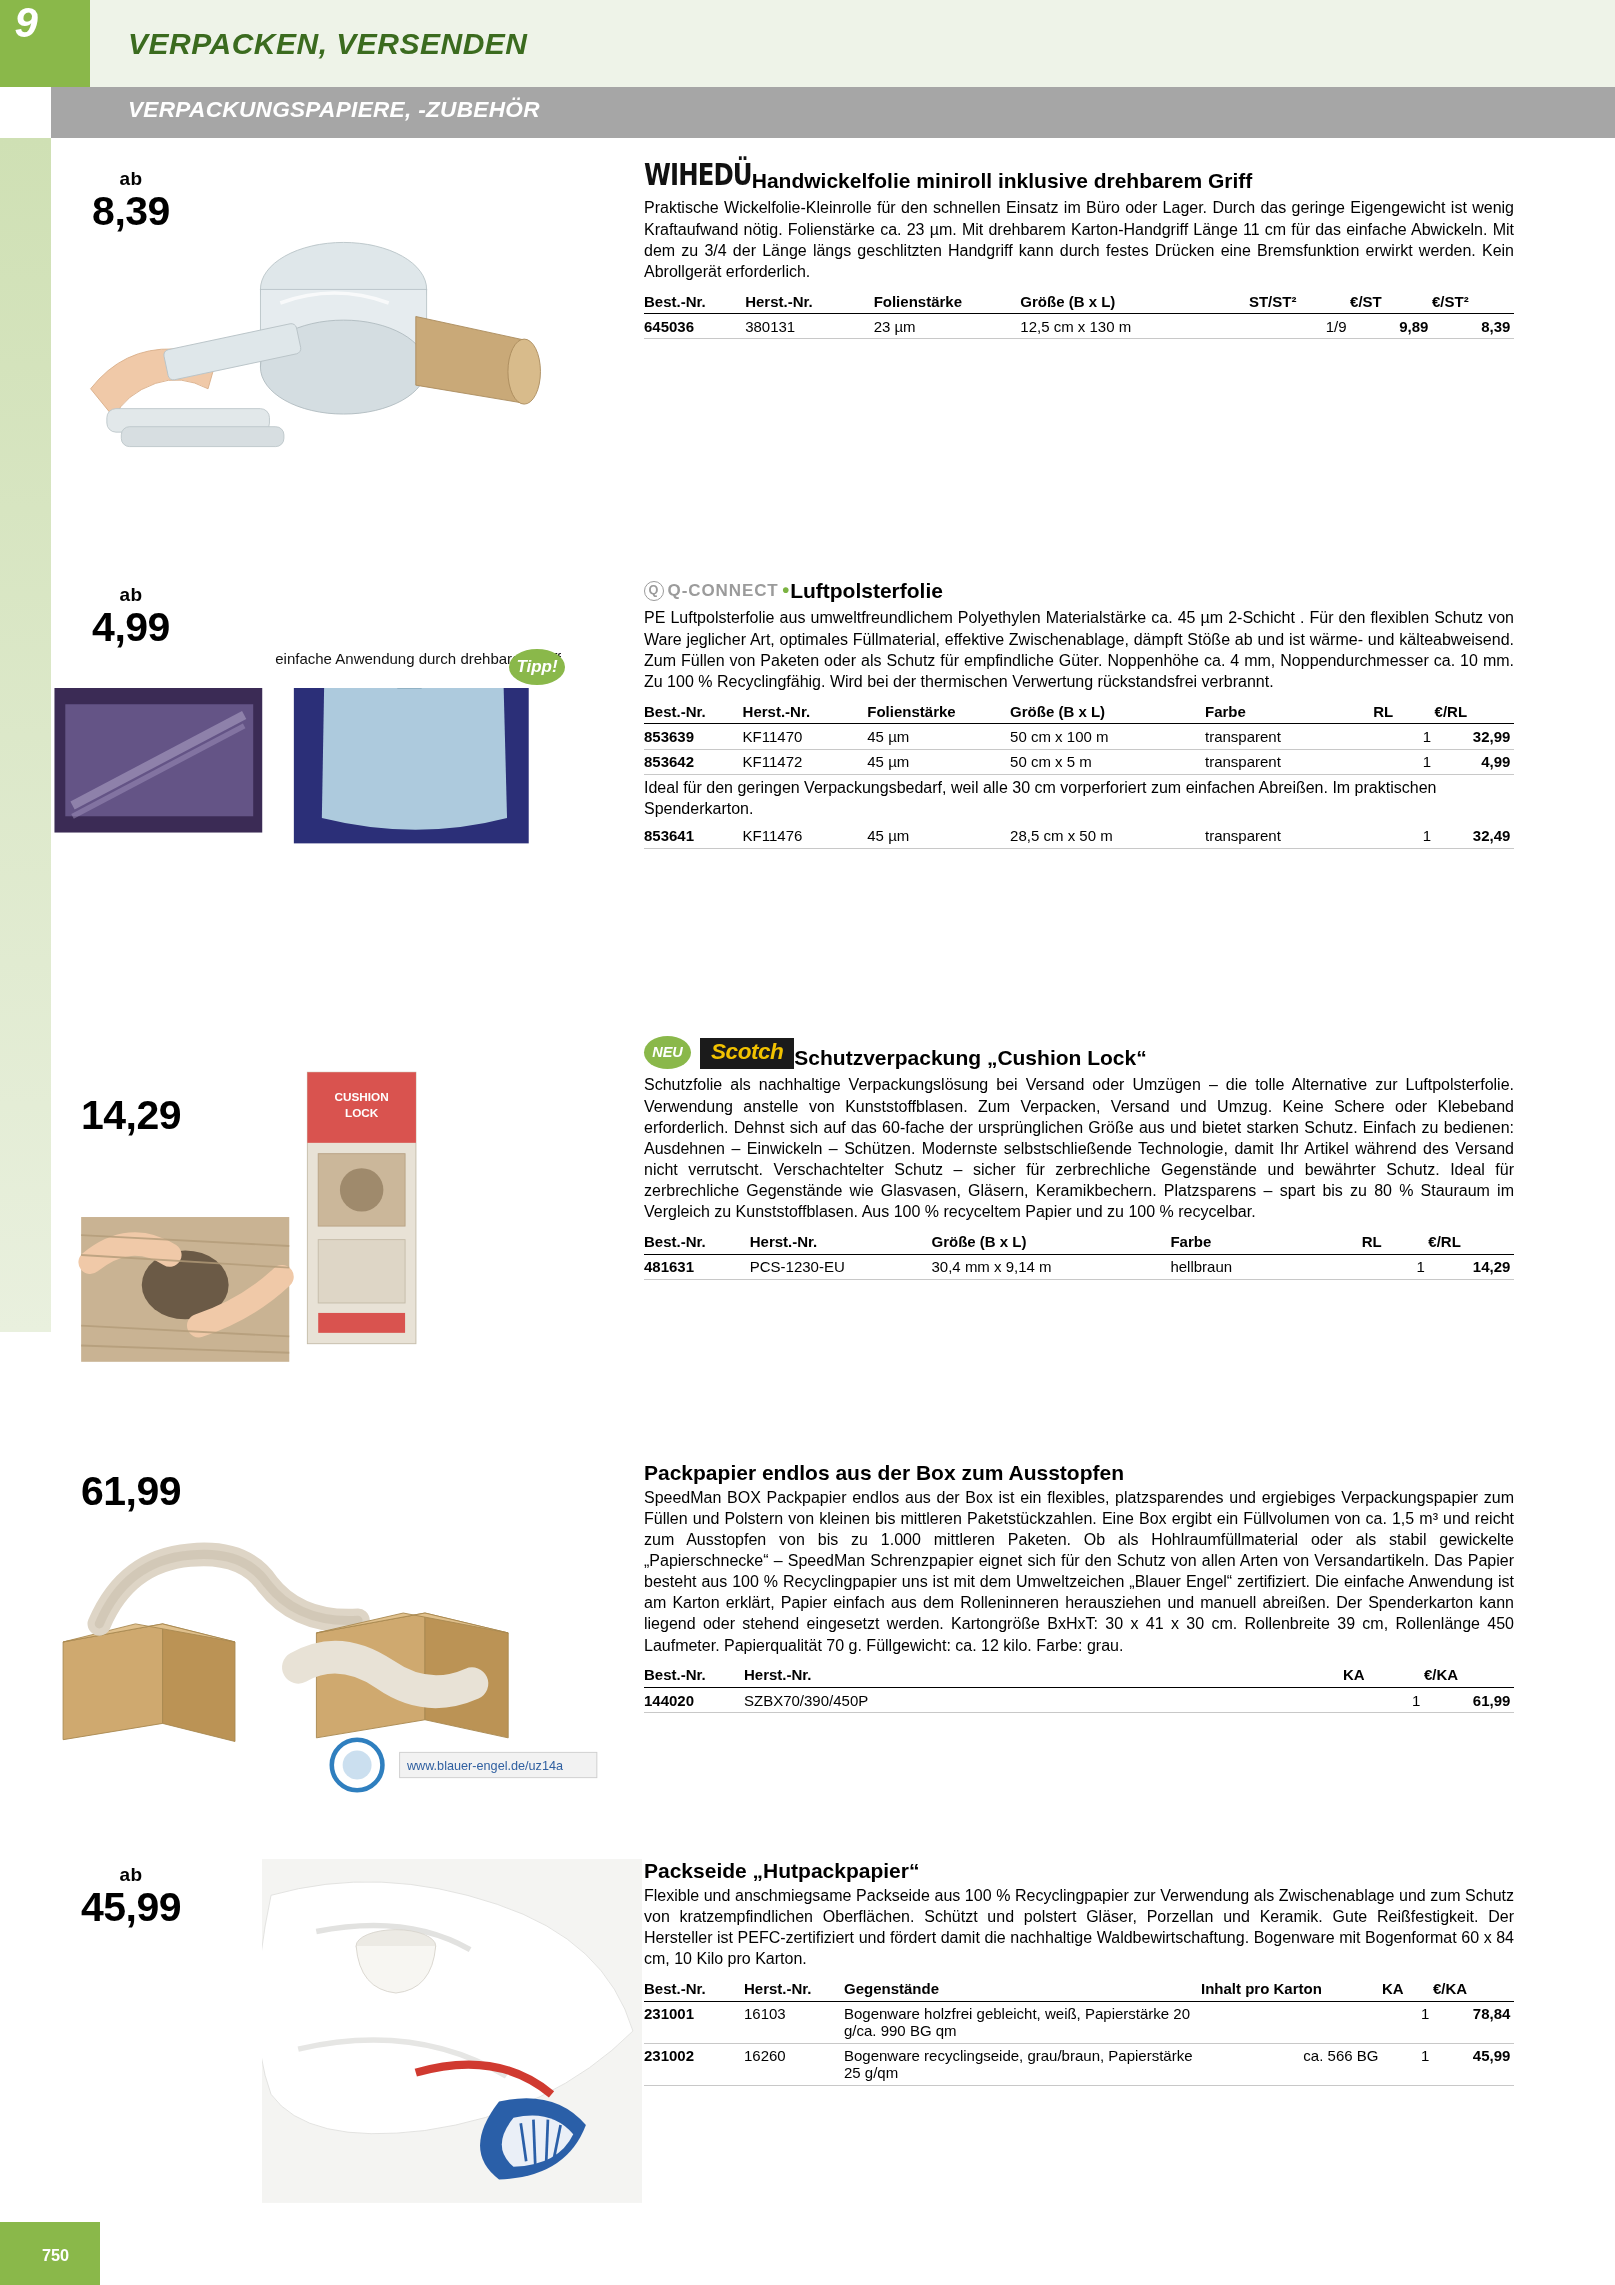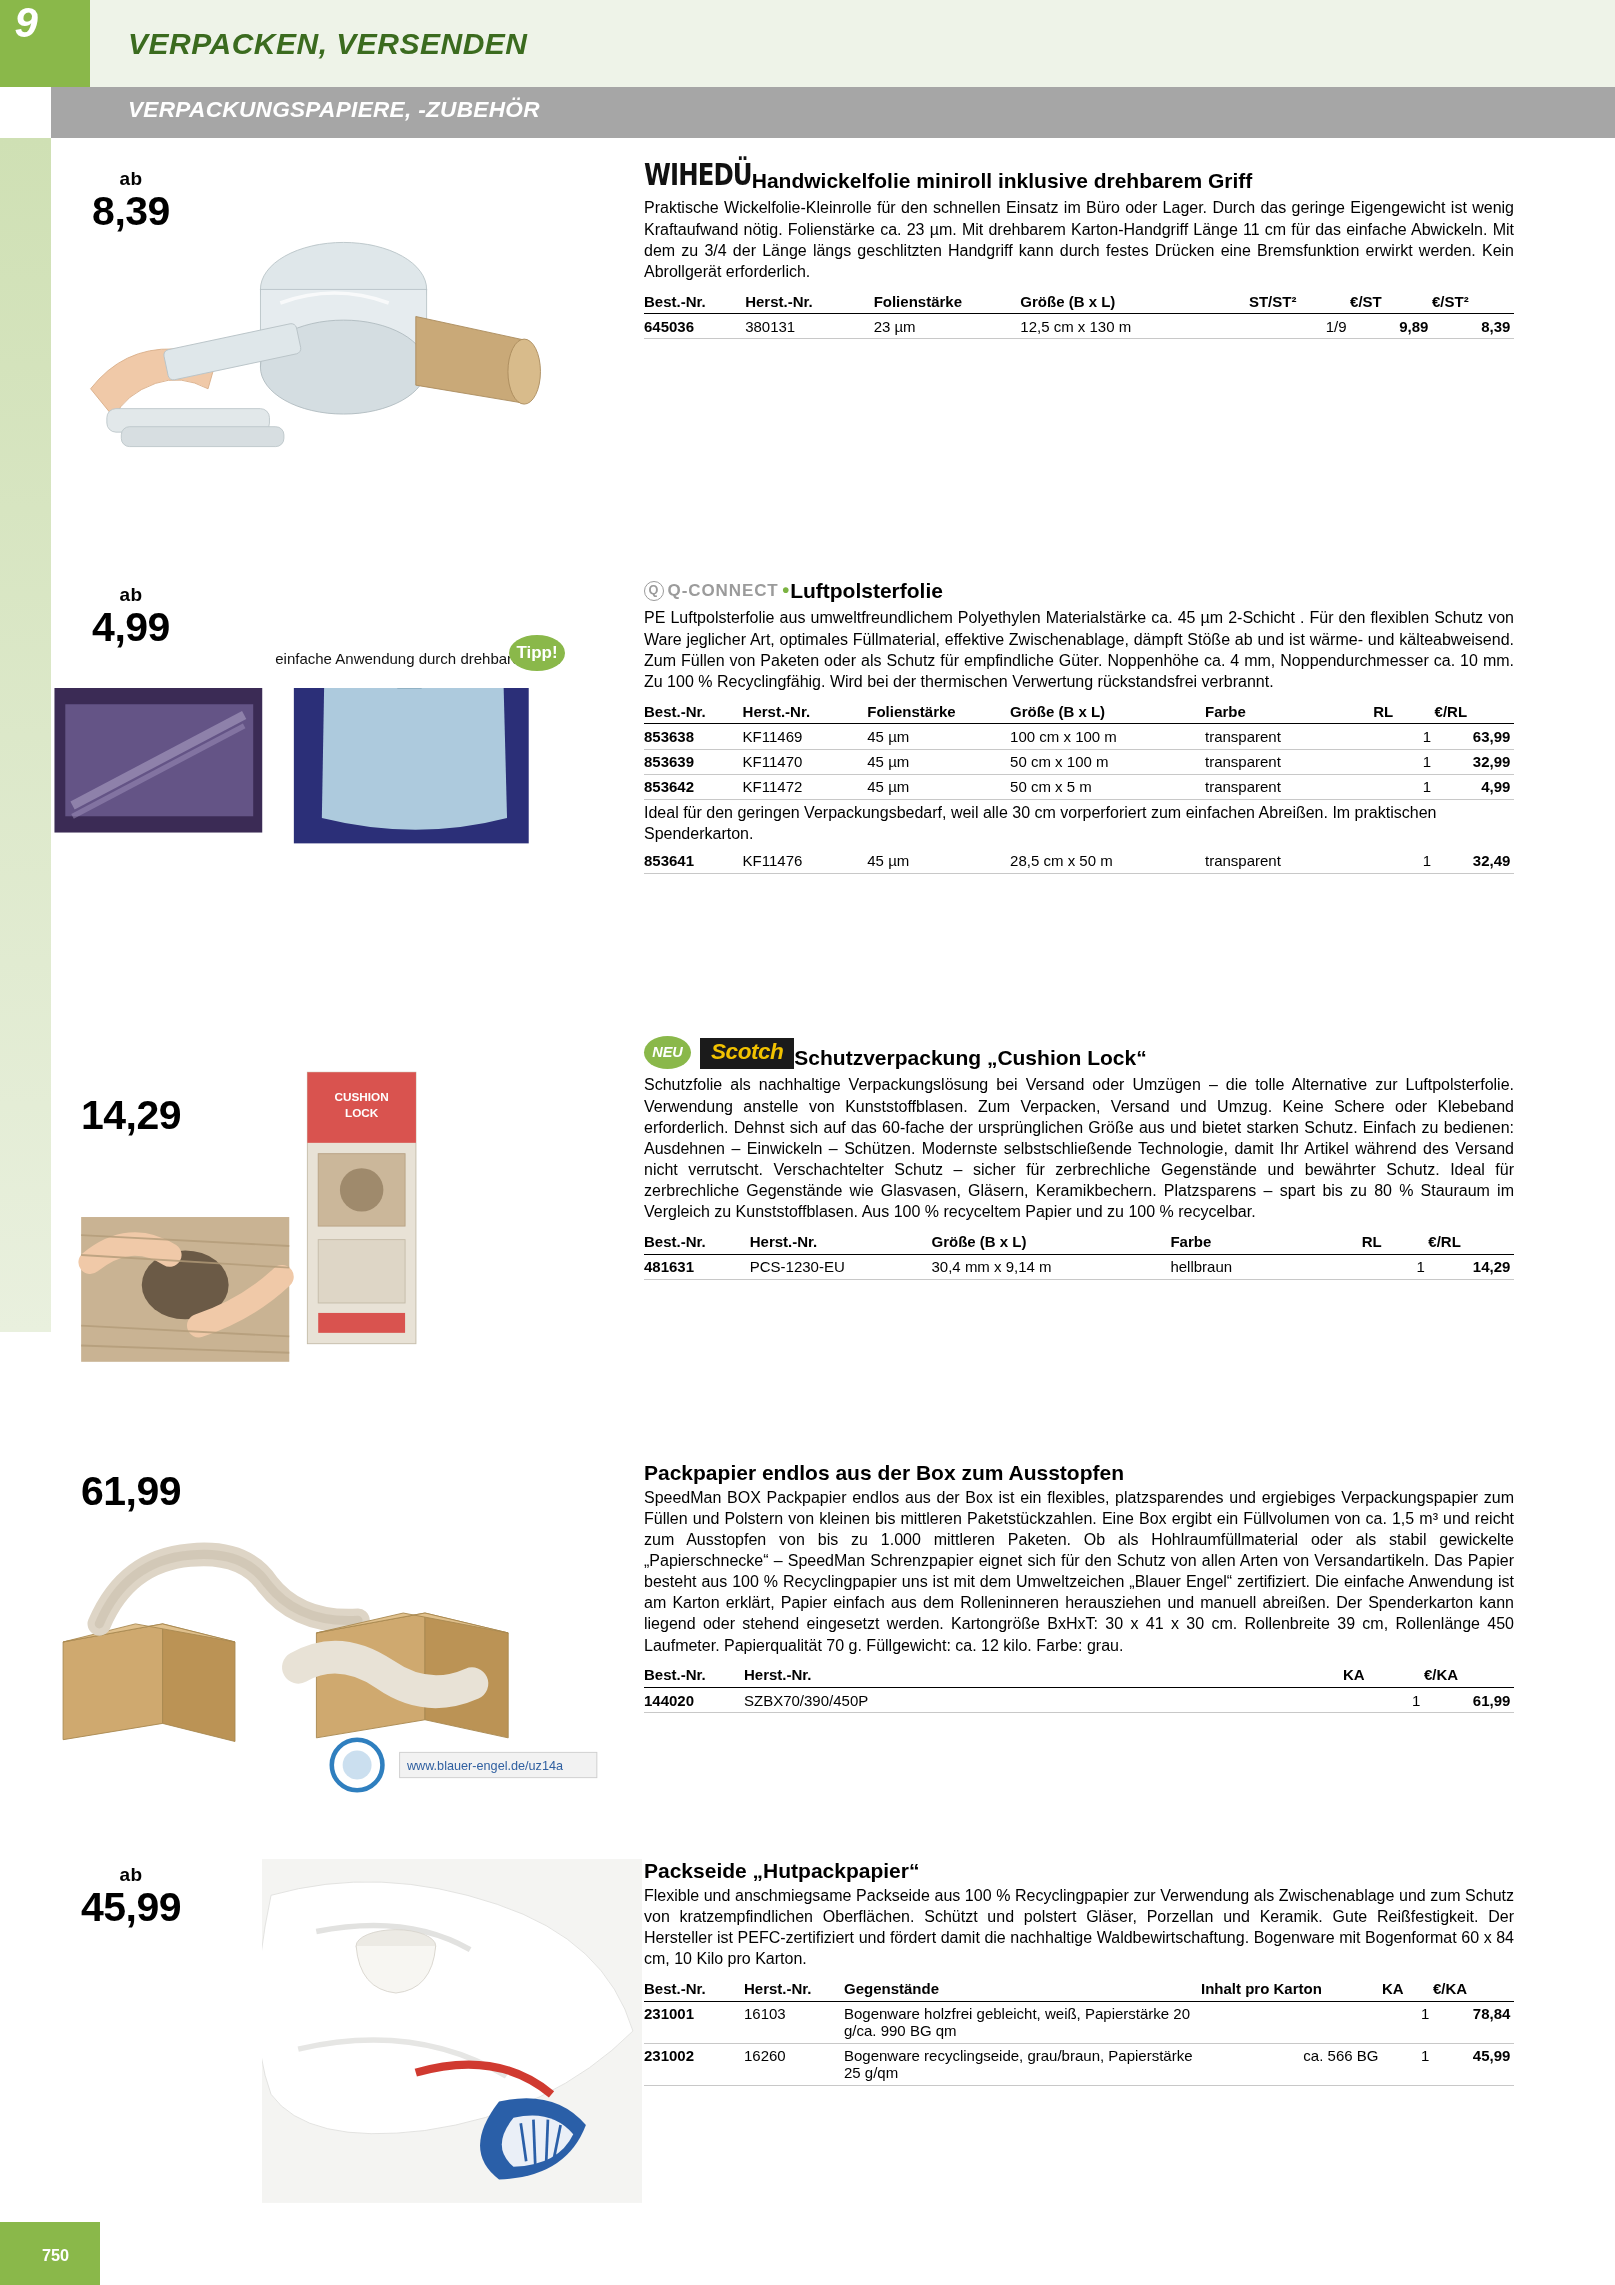--- a/index.html
+++ b/index.html
@@ -177,22 +177,24 @@
     margin-right: 9px;
   }
   .badge-tipp {
     display: inline-block;
     width: 56px; height: 36px;
     background: #8ab84a;
     border-radius: 50%;
     color: #fff;
     font-size: 17px;
     font-weight: bold;
+    font-style: italic;
     text-align: center;
     line-height: 36px;
+    margin-top: 14px;
   }
   .tipp-line {
     position: absolute;
     font-size: 15px;
     color: #111;
   }
 
   
   table.art {
     width: 100%;
@@ -344,29 +346,20 @@
           <th style="width:127px">Herst.-Nr.</th>
           <th style="width:145px">Folienstärke</th>
           <th style="width:199px">Größe (B x L)</th>
           <th style="width:172px">Farbe</th>
           <th class="ta-r" style="width:63px">RL</th>
           <th class="ta-r" style="width:81px">€/RL</th>
         </tr>
       </thead>
       <tbody>
         <tr>
-          <td class="bold">853638</td>
-          <td>KF11469</td>
-          <td>45 µm</td>
-          <td>100 cm x 100 m</td>
-          <td>transparent</td>
-          <td class="ta-r">1</td>
-          <td class="ta-r bold">63,99</td>
-        </tr>
-        <tr>
           <td class="bold">853639</td>
           <td>KF11470</td>
           <td>45 µm</td>
           <td>50 cm x 100 m</td>
           <td>transparent</td>
           <td class="ta-r">1</td>
           <td class="ta-r bold">32,99</td>
         </tr>
         <tr>
           <td class="bold">853642</td>

